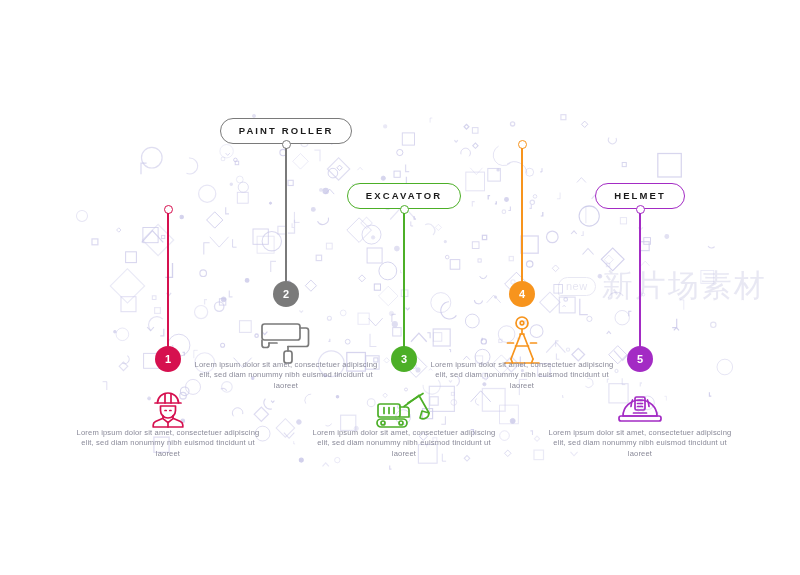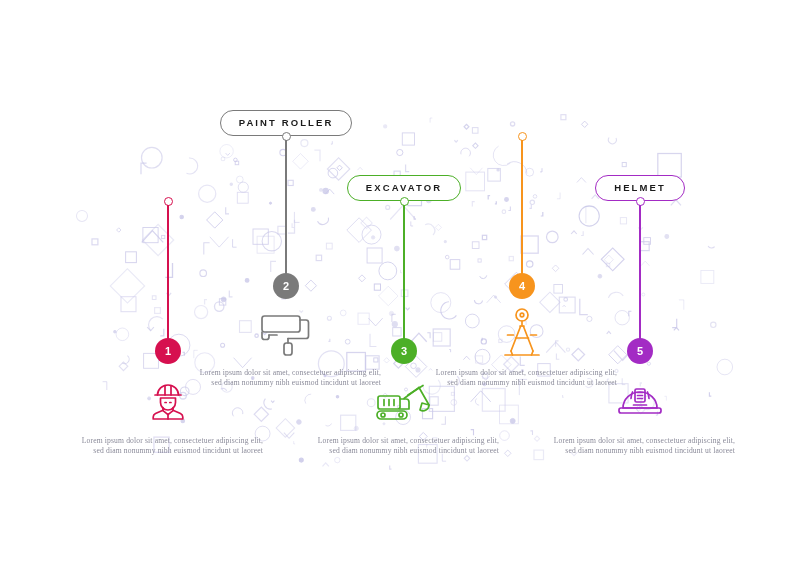--- a/index.html
+++ b/index.html
@@ -54,21 +54,21 @@
     letter-spacing: 2px;
     font-family: "DejaVu Sans", sans-serif;
     white-space: nowrap;
   }
 
   
   .column {
     position: absolute;
     width: 190px;
     margin-left: -95px;
-    top: 0;
+    top: 8px;
     height: 469px;
   }
 
   
   .pill-wrap {
     position: absolute;
     left: 0;
     width: 190px;
     display: flex;
     justify-content: center;
@@ -134,27 +134,26 @@
     display: flex;
     justify-content: center;
     align-items: center;
   }
 
   
   .body-text {
     position: absolute;
     left: 0;
     width: 190px;
-    text-align: right;
+    text-align: center;
     font-size: 7.6px;
     line-height: 10.4px;
     color: #8a8a99;
-    font-family: Liberation Serif, serif;
+    font-family: Liberation Sans, sans-serif;
     letter-spacing: .15px;
-    margin-top: 16px;
   }
 </style>
 </head>
 <body>
 
 <div id="stage">
 
   <svg id="bg-pattern" viewBox="0 0 800 575" xmlns="http://www.w3.org/2000/svg">
       <polyline points="391.5,469.1 389.7,469.1 389.7,465.5" fill="none" stroke="#c9c7e8" stroke-width="1.20" opacity="0.62"></polyline>
       <circle cx="504.5" cy="435.6" r="4.8" fill="none" stroke="#c9c7e8" stroke-width="1.00" opacity="0.43"></circle>
@@ -495,20 +494,24 @@
       <polyline points="527.1,379.4 519.3,379.4 519.3,395.1" fill="none" stroke="#c9c7e8" stroke-width="0.83" opacity="0.67"></polyline>
       <polyline points="229.0,213.9 225.7,213.9 225.7,207.3" fill="none" stroke="#c9c7e8" stroke-width="1.20" opacity="0.65"></polyline>
       <polyline points="641.1,265.7 645.2,261.1 649.4,265.7" fill="none" stroke="#c9c7e8" stroke-width="0.80" opacity="0.44"></polyline>
       <circle cx="532.3" cy="202.3" r="2.2" fill="none" stroke="#c9c7e8" stroke-width="1.17" opacity="0.55"></circle>
       <circle cx="337.3" cy="460.1" r="2.7" fill="none" stroke="#c9c7e8" stroke-width="0.84" opacity="0.44"></circle>
       <polyline points="594.2,206.6 585.9,206.6 585.9,223.2" fill="none" stroke="#c9c7e8" stroke-width="0.95" opacity="0.46"></polyline>
       <rect x="359.5" y="275.9" width="4.9" height="4.9" transform="rotate(45 362.0 278.4)" fill="none" stroke="#c9c7e8" stroke-width="0.88" opacity="0.76"></rect>
       <circle cx="484.4" cy="384.2" r="1.6" fill="#c9c7e8" stroke="#c9c7e8" stroke-width="0.90" opacity="0.71"></circle>
     </svg>
 
+  <div id="watermark">
+    <span class="wm-badge">new</span>
+    <span class="wm-text">新片场素材</span>
+  </div>
 
   <div id="columns-host">
       <div class="column" style="left: 168px;">
         <div class="connector-dot" style="top: 197px; border-color: rgb(214, 16, 79);"></div>
         <div class="stem" style="top: 205px; height: 146px; background: rgb(214, 16, 79);"></div>
         <div class="num-circle" style="top: 338px; background: rgb(214, 16, 79);">1</div>
         <div class="icon-holder" style="top: 372px; height: 56px;">
           <svg width="46" height="46" viewBox="0 0 46 46">
             <path stroke="#d6104f" fill="none" stroke-width="1.7" stroke-linecap="round" stroke-linejoin="round" d="M10 18 h26"></path>
             <path stroke="#d6104f" fill="none" stroke-width="1.7" stroke-linecap="round" stroke-linejoin="round" d="M12.5 18 a10.5 10 0 0 1 21 0"></path>

